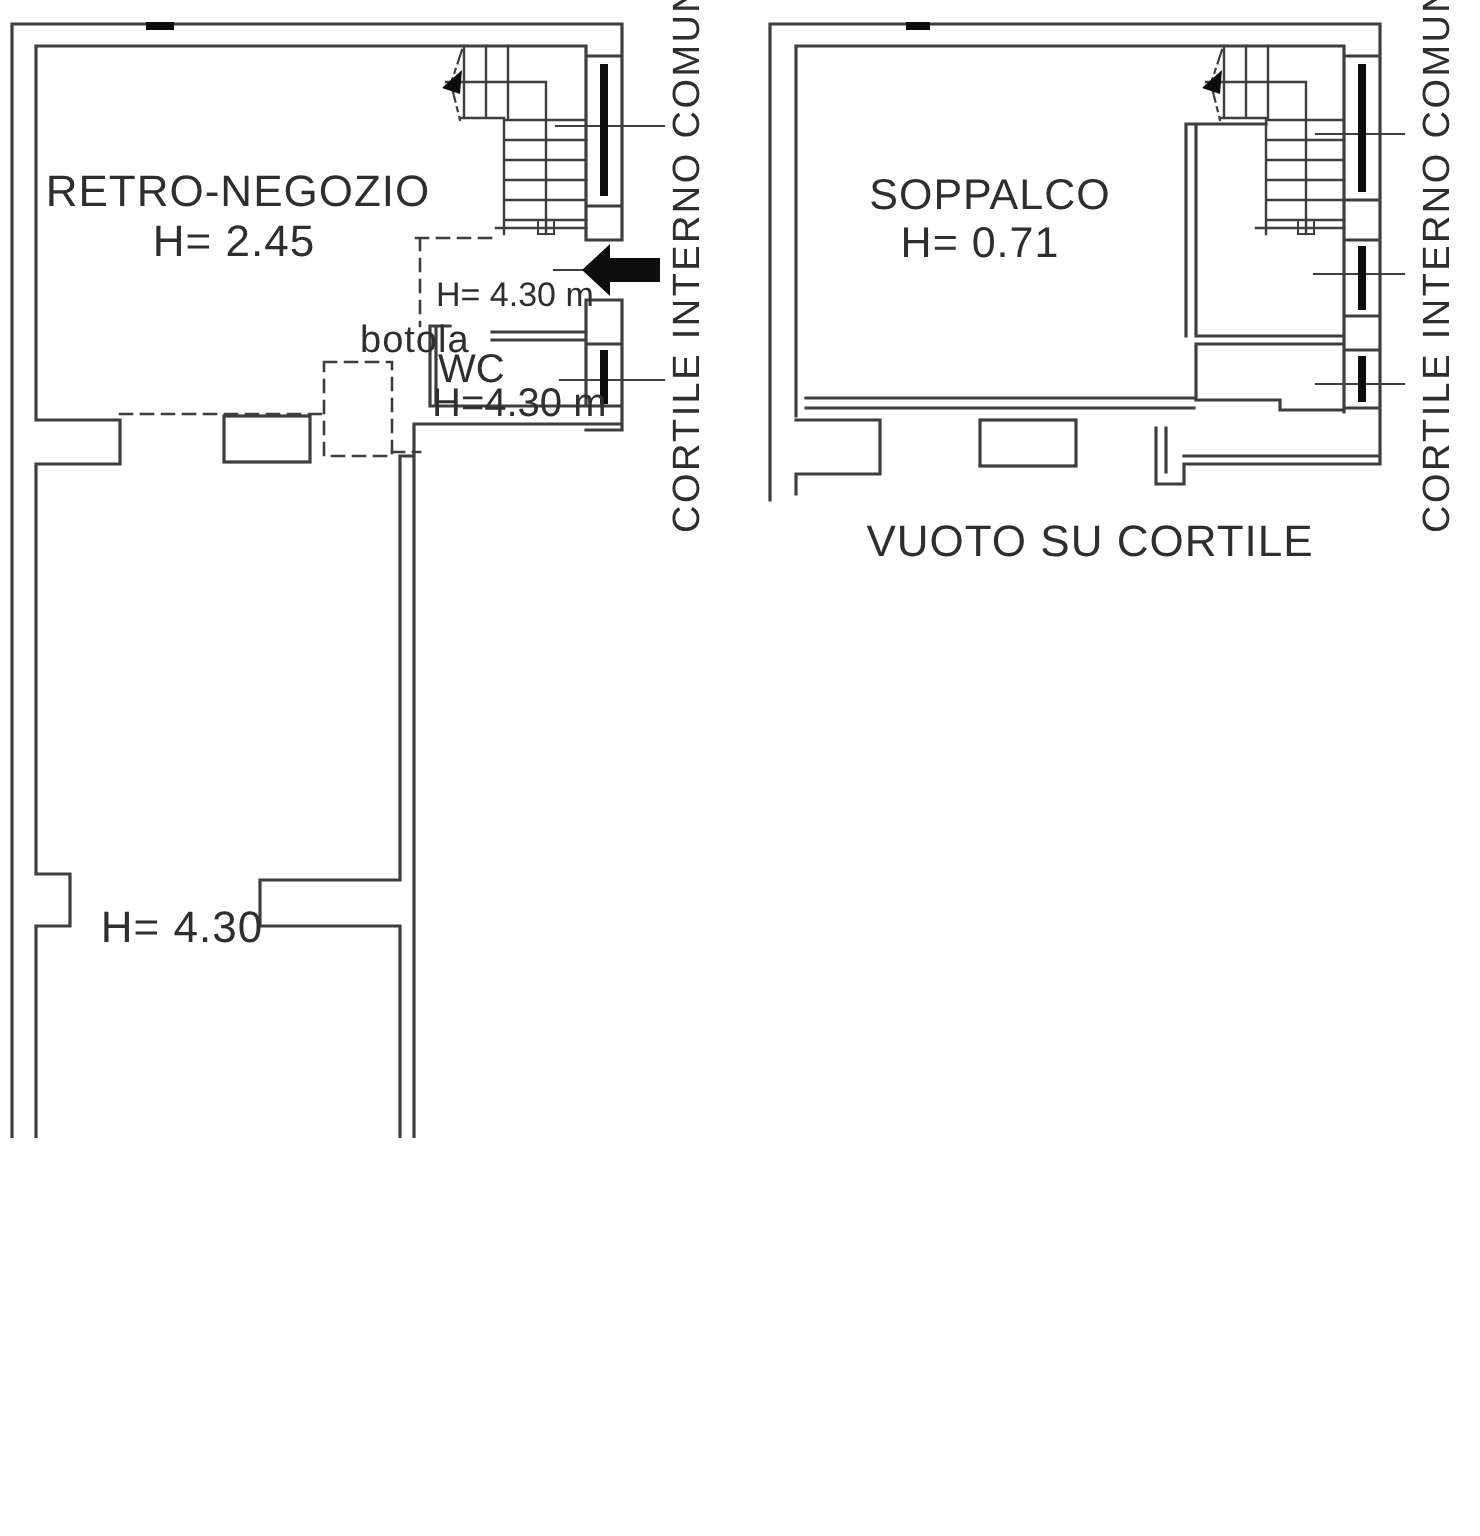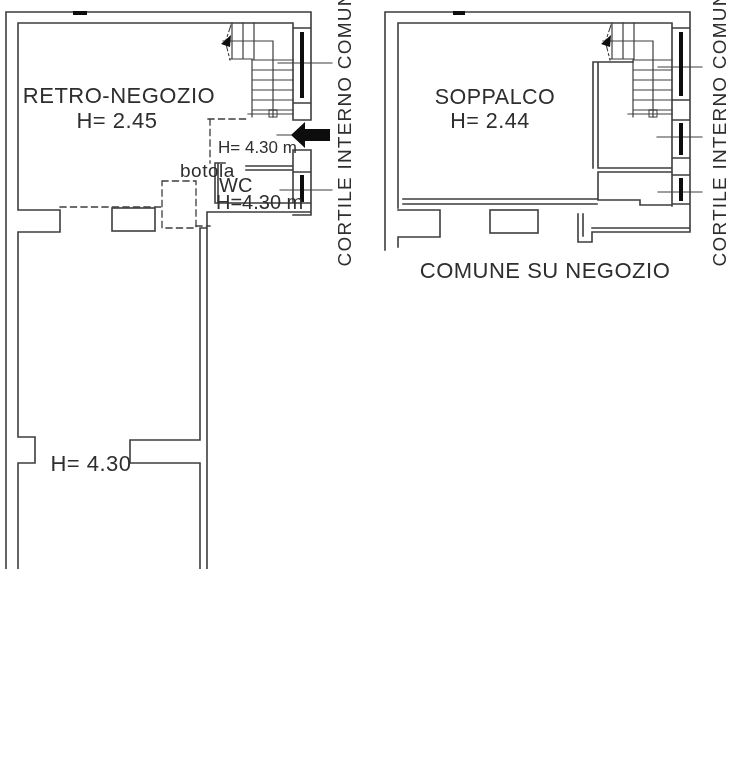--- a/index.html
+++ b/index.html
@@ -121,17 +121,17 @@
   <div class="lbl fs22" style="left:119px; top:96px;">RETRO-NEGOZIO</div>
   <div class="lbl fs22" style="left:117px; top:121px;">H= 2.45</div>
   <div class="lbl lbl-left fs17" style="left:218px; top:139px;">H= 4.30 m</div>
   <div class="lbl lbl-left fs19" style="left:139px; top:161px;margin-left:41px;">botola</div>
   <div class="lbl lbl-left fs16" style="left:219px; top:175px;">WC</div>
   <div class="lbl lbl-left fs16" style="left:216px; top:192px;">H=4.30 m</div>
   <div class="lbl fs22" style="left:91px; top:464px;">H= 4.30</div>
   <div class="lbl lbl-rot fs19" style="left:344px; top:122px;">CORTILE INTERNO COMUNE</div>
 
   <div class="lbl fs21" style="left:495px; top:98px;">SOPPALCO</div>
-  <div class="lbl fs21" style="left:490px; top:122px;">H= 2.44</div>
-  <div class="lbl fs22" style="left:545px; top:271px;">COMUNE SU NEGOZIO</div>
+  <div class="lbl fs21" style="left:490px; top:122px;">H= 0.71</div>
+  <div class="lbl fs22" style="left:545px; top:271px;">VUOTO SU CORTILE</div>
   <div class="lbl lbl-rot fs19" style="left:719px; top:122px;">CORTILE INTERNO COMUNE</div>
 
 </div>
 
 </body></html>

